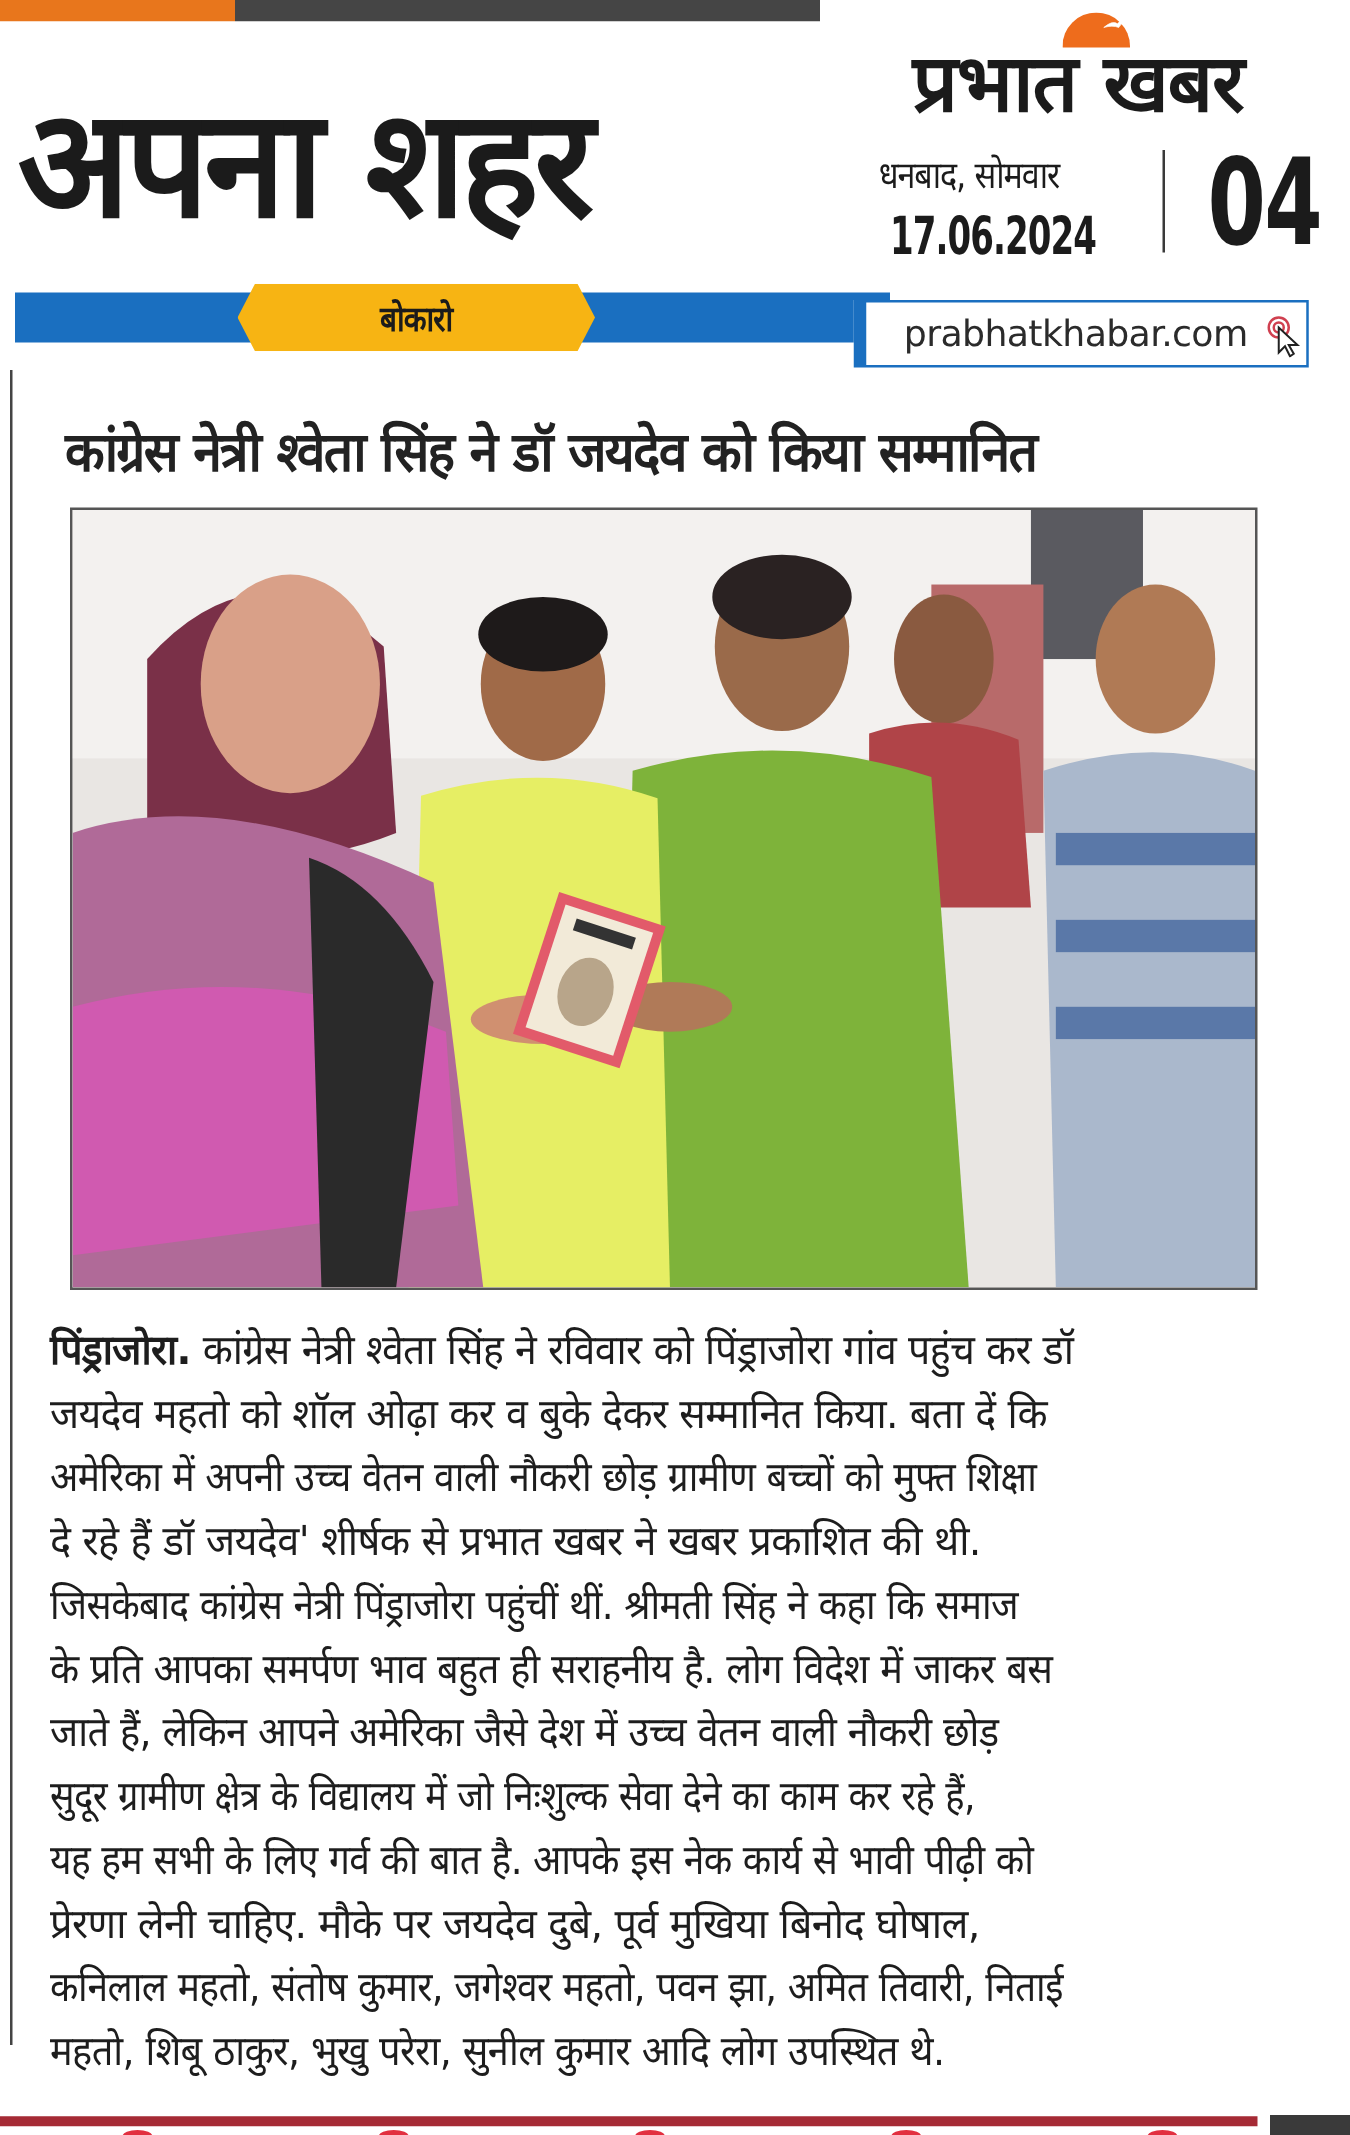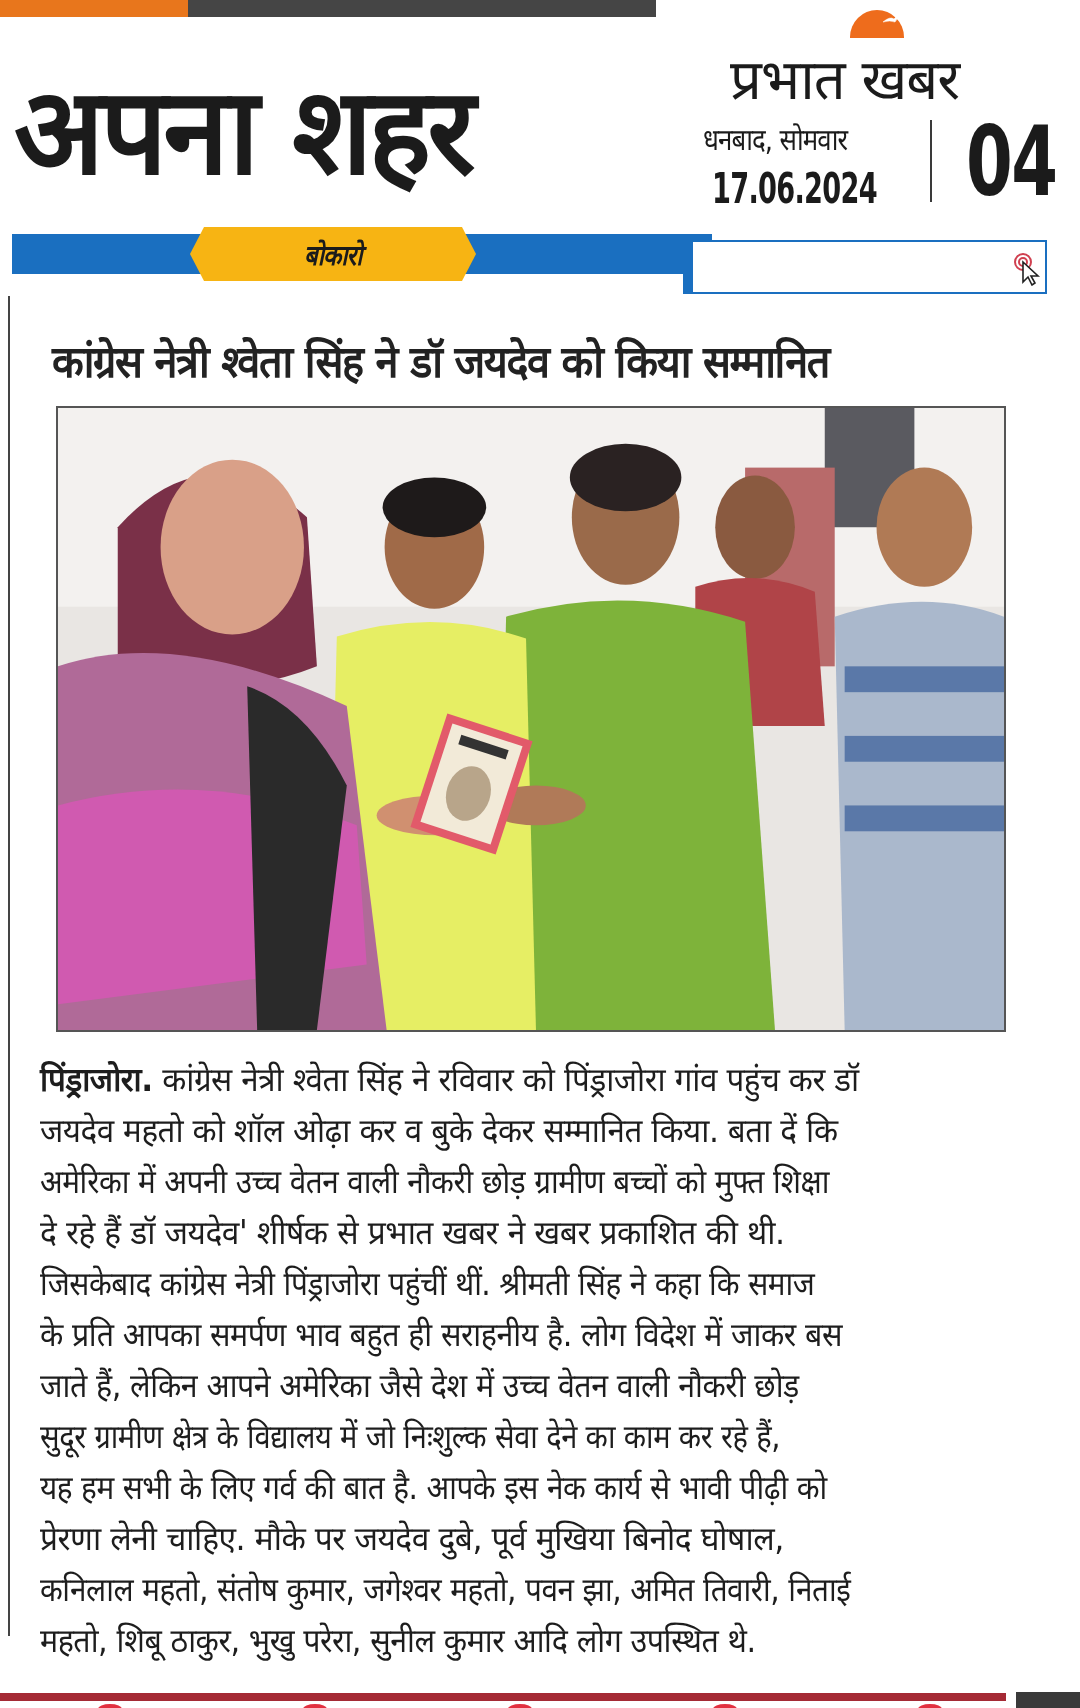--- a/index.html
+++ b/index.html
@@ -11,30 +11,30 @@
   .top-dark { position: absolute; left: 188px; top: 0; width: 468px; height: 17px; background: #454545; }
 
   
   .section-title { position: absolute; left: 14px; top: 72px; font-family: "DejaVu Sans", sans-serif; font-weight: 900; font-size: 118px; line-height: 1; letter-spacing: -4px; color: #1b1b1b; transform: scaleY(1.02); white-space: nowrap; }
 
   
   .brand-block { position: absolute; left: 700px; top: 8px; width: 340px; height: 86px; }
   .brand-sun { position: absolute; left: 150px; top: 2px; width: 54px; height: 28px; overflow: hidden; }
   .brand-sun::before { content: ""; position: absolute; left: 0; top: 0; width: 54px; height: 54px; border-radius: 50%; background: #ee6c1c; }
   .brand-bird { position: absolute; left: 182px; top: 6px; width: 22px; height: 10px; }
-  .brand-name { position: absolute; left: 30px; top: 44px; font-weight: 400; font-size: 56px; line-height: 1; letter-spacing: -1px; color: #1b1b1b; white-space: nowrap; }
+  .brand-name { position: absolute; left: 30px; top: 28px; font-weight: 700; font-size: 64px; line-height: 1; letter-spacing: -1px; color: #1b1b1b; white-space: nowrap; }
 
   .dateline-city { position: absolute; left: 703px; top: 118px; font-size: 30px; font-weight: 500; color: #1b1b1b; letter-spacing: -1px; white-space: nowrap; transform: scaleX(0.86); transform-origin: left; }
   .dateline-date { position: absolute; left: 712px; top: 164px; font-family: "DejaVu Sans Condensed", "DejaVu Sans", sans-serif; font-size: 42px; font-weight: 700; color: #1b1b1b; letter-spacing: -1px; white-space: nowrap; transform: scaleX(0.72); transform-origin: left; }
   .dateline-sep { position: absolute; left: 930px; top: 120px; width: 2px; height: 82px; background: #3a3a3a; }
   .page-num { position: absolute; left: 966px; top: 114px; font-size: 96px; font-weight: 700; line-height: 1; color: #1b1b1b; letter-spacing: -2px; transform: scaleX(0.7); transform-origin: left; }
 
   
   .ribbon { position: absolute; left: 12px; top: 234px; width: 700px; height: 40px; background: #1a6fc0; }
-  .ribbon-tag { position: absolute; left: 190px; top: 227px; width: 286px; height: 54px; background: #f7b413; clip-path: polygon(14px 0, calc(100% - 14px) 0, 100% 50%, calc(100% - 14px) 100%, 14px 100%, 0 50%); display: flex; align-items: center; justify-content: center; font-style: italic; }
+  .ribbon-tag { position: absolute; left: 190px; top: 227px; width: 286px; height: 54px; background: #f7b413; clip-path: polygon(14px 0, calc(100% - 14px) 0, 100% 50%, calc(100% - 14px) 100%, 14px 100%, 0 50%); display: flex; align-items: center; justify-content: center; }
   .ribbon-tag span { font-size: 28px; font-weight: 700; color: #1b1b1b; letter-spacing: -1px; transform: scaleX(0.85); }
   .site-box { position: absolute; left: 683px; top: 240px; width: 364px; height: 54px; border: 2px solid #1a6fc0; border-left: 10px solid #1a6fc0; background: #fff; display: flex; align-items: center; padding-left: 30px; }
   .site-box span.url { font-size: 29px; color: #2b2b2b; letter-spacing: -0.5px; }
   .site-cursor { position: absolute; right: 4px; top: 10px; width: 28px; height: 34px; }
 
   
   .left-rule { position: absolute; left: 8px; top: 296px; width: 2px; height: 1340px; background: #444; }
   .headline { position: absolute; left: 52px; top: 330px; font-size: 44px; font-weight: 700; color: #222; letter-spacing: -1.5px; white-space: nowrap; transform: scaleX(0.94); transform-origin: left; }
 
   
@@ -70,20 +70,21 @@
 <div class="dateline-city">धनबाद, सोमवार</div>
 <div class="dateline-date">17.06.2024</div>
 <div class="dateline-sep"></div>
 <div class="page-num">04</div>
 
 <div class="ribbon"></div>
 <div class="ribbon-tag">
   <span>बोकारो</span>
 </div>
 <div class="site-box">
+  <span class="url">prabhatkhabar.com</span>
   <svg class="site-cursor" viewBox="0 0 28 34">
     <circle cx="10" cy="10" r="8" fill="none" stroke="#d04050" stroke-width="2"></circle>
     <circle cx="10" cy="10" r="4" fill="none" stroke="#d04050" stroke-width="2"></circle>
     <path d="M10 10 L10 30 L15 25 L19 33 L22 31 L18 24 L25 24 Z" fill="#ffffff" stroke="#222" stroke-width="1.6"></path>
   </svg>
 </div>
 
 <div class="left-rule"></div>
 <div class="headline">कांग्रेस नेत्री श्वेता सिंह ने डॉ जयदेव को किया सम्मानित</div>
 

